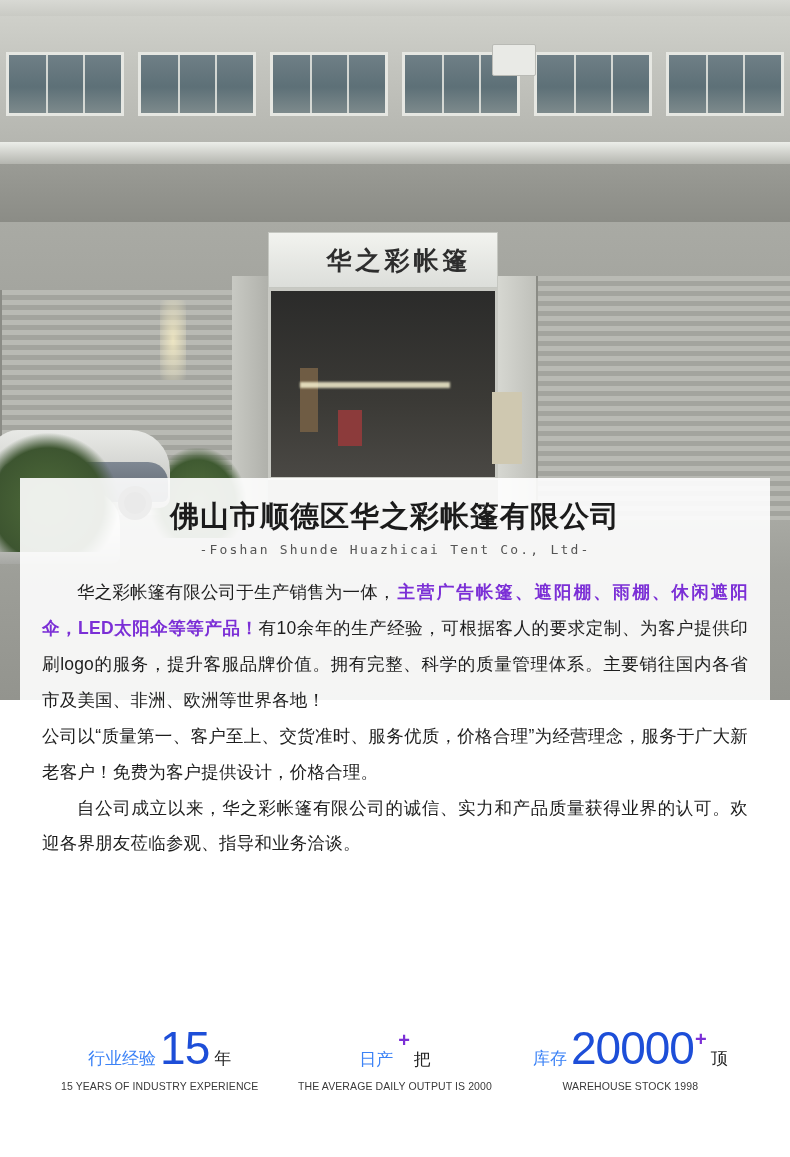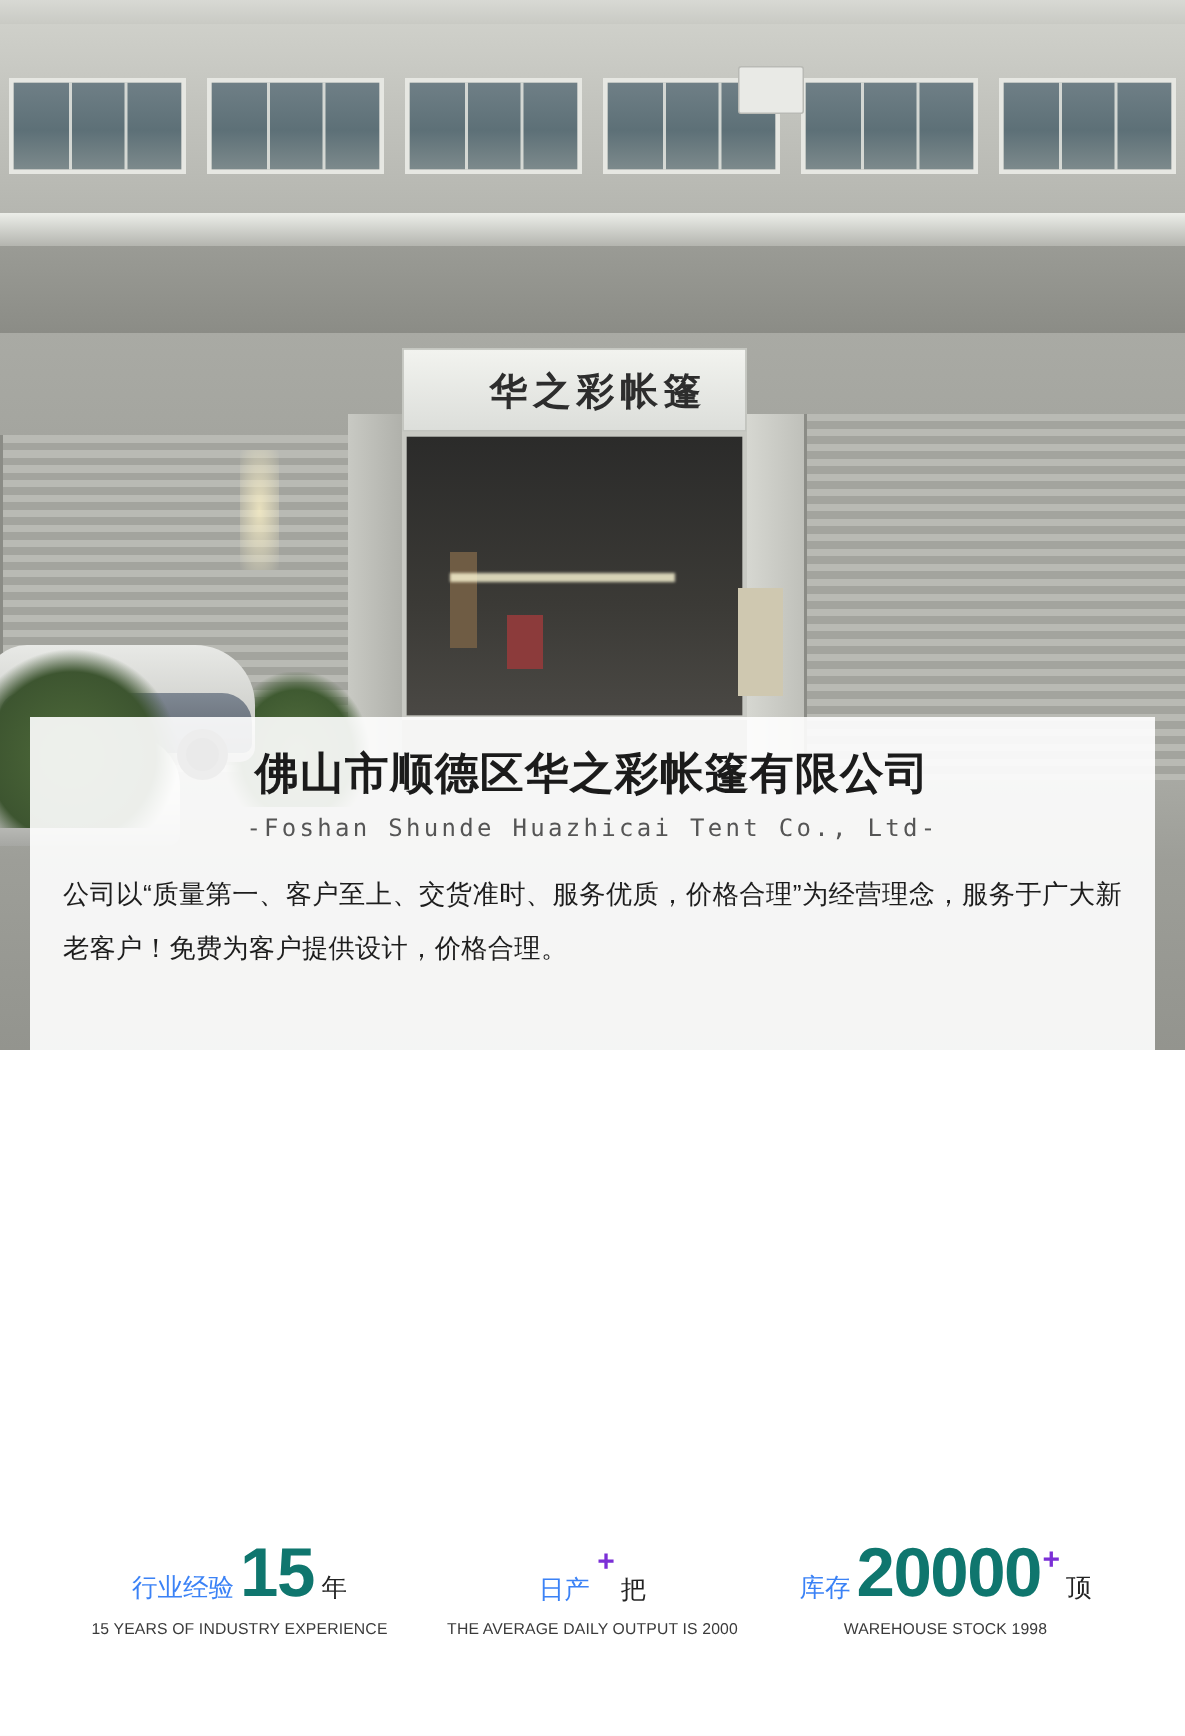--- a/index.html
+++ b/index.html
@@ -181,21 +181,21 @@
   .card-title {
     text-align: center;
     font-size: 29px;
     font-weight: bold;
     color: #1b1b1b;
     letter-spacing: 1px;
     line-height: 1.25;
   }
   .card-subtitle {
     text-align: center;
-    font-size: 16px;
+    font-size: 13px;
     color: #555;
     letter-spacing: 2.2px;
     margin-top: 8px;
     font-family: "DejaVu Sans Mono", "Liberation Mono", monospace;
   }
   .body-text {
     margin-top: 18px;
     font-size: 17.5px;
     line-height: 2.05;
     color: #1d1d1d;
@@ -223,22 +223,22 @@
     justify-content: center;
     white-space: nowrap;
   }
   .stat-label {
     font-size: 17px;
     color: #3b82f6;
     margin-right: 4px;
   }
   .stat-num {
     font-size: 46px;
-    font-weight: bold;
-    color: #0f766e;
+    font-weight: normal;
+    color: #1d4ed8;
     letter-spacing: -1px;
     line-height: 1;
   }
   .stat-unit {
     font-size: 17px;
     color: #232323;
     margin-left: 4px;
   }
   .stat-plus {
     font-size: 20px;
@@ -303,21 +303,25 @@
   <div class="ph-wheel" id="wheel2"></div>
   <div class="ph-plant"></div>
 </div>
 
 <div class="card">
 
   <div class="card-title">佛山市顺德区华之彩帐篷有限公司</div>
   <div class="card-subtitle">-Foshan Shunde Huazhicai Tent Co., Ltd-</div>
 
   <div class="body-text">
+    <p>
+      <span class="indent">华之彩帐篷有限公司于生产销售为一体，</span><span class="hl">主营广告帐篷、遮阳棚、雨棚、休闲遮阳伞，LED太阳伞等等产品！</span><span>有10余年的生产经验，可根据客人的要求定制、为客户提供印刷logo的服务，提升客服品牌价值。拥有完整、科学的质量管理体系。主要销往国内各省市及美国、非洲、欧洲等世界各地！</span>
+    </p>
     <p>公司以“质量第一、客户至上、交货准时、服务优质，价格合理”为经营理念，服务于广大新老客户！免费为客户提供设计，价格合理。</p>
+    <p><span class="indent">自公司成立以来，华之彩帐篷有限公司的诚信、实力和产品质量获得业界的认可。欢迎各界朋友莅临参观、指导和业务洽谈。</span></p>
   </div>
 
   <div class="stats">
 
     <div class="stat">
       <div class="stat-line">
         <span class="stat-label">行业经验</span>
         <span class="stat-num">15</span>
         <span class="stat-plus"></span>
         <span class="stat-unit">年</span>

